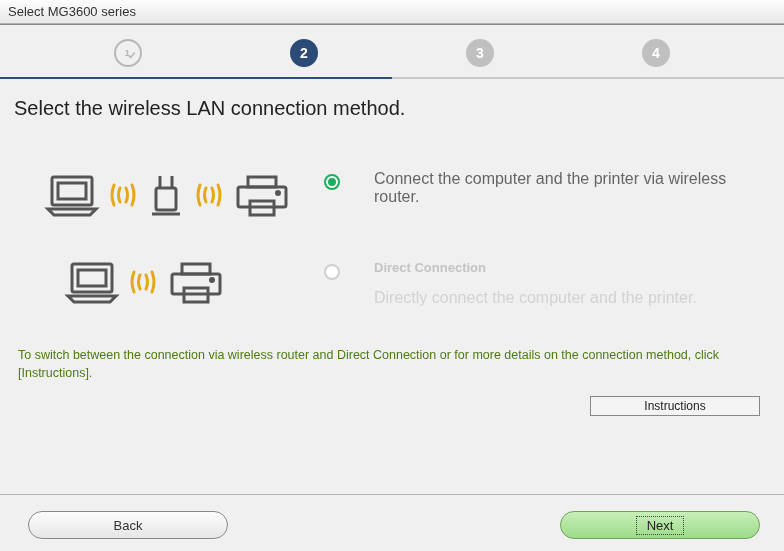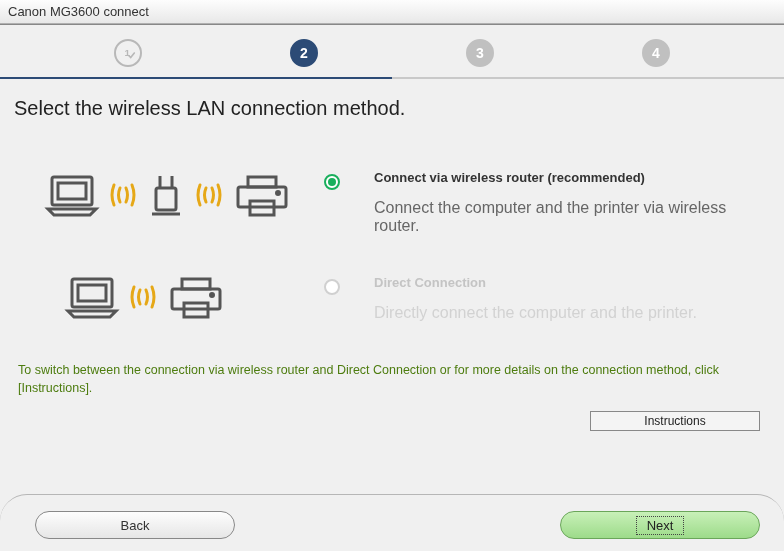--- a/index.html
+++ b/index.html
@@ -158,23 +158,22 @@
     cursor: pointer;
   }
   .footer {
     position: absolute;
     bottom: 0;
     left: 0;
     right: 0;
     border-top: 1px solid #b6b6b6;
     display: flex;
     justify-content: space-between;
-    padding: 16px 24px 12px 35px;
+    padding: 16px 24px 12px 28px;
     background: #f0f0f0;
-    border-radius: 27px;
   }
   .nav-btn {
     width: 200px;
     height: 28px;
     border-radius: 14px;
     border: 1px solid #888;
     font-size: 13px;
     color: #333;
     cursor: pointer;
     background: linear-gradient(#fdfdfd, #e6e6e6);
@@ -189,21 +188,21 @@
     padding: 1px 10px;
   }
   
   .device-icon { stroke: #555; fill: none; }
   .wifi-waves { stroke: #e6a817; stroke-width: 3; fill: none; stroke-linecap: round; }
 </style>
 </head>
 <body>
 
 <div class="titlebar">
-  <span>Canon MG3600 connect</span>
+  <span>Select MG3600 series</span>
 </div>
 <div class="topline"></div>
 
 <div class="steps">
   <div class="step step-done">
     <svg viewBox="0 0 20 20">
       <text x="6" y="13" font-size="11" fill="#b8b8b8" font-weight="bold">1</text>
       <path d="M11 13 l2 2 l4 -5" stroke="#b8b8b8" stroke-width="1.8" fill="none" stroke-linecap="round"></path>
     </svg>
   </div>
@@ -258,21 +257,20 @@
           <rect x="16" y="4" width="28" height="10"></rect>
           <rect x="6" y="14" width="48" height="20" rx="2"></rect>
           <rect x="18" y="28" width="24" height="14"></rect>
           <circle cx="46" cy="20" r="1.5" fill="#555"></circle>
         </svg>
       </div>
       <div class="opt-radio-col">
         <span class="radio selected"></span>
       </div>
       <div class="opt-text">
-        <div class="opt-title">Connect via wireless router (recommended)</div>
         <div class="opt-desc">Connect the computer and the printer via wireless router.</div>
       </div>
     </div>
 
     <div class="option-row">
       <div class="option-graphic" style="padding-left:20px">
         <svg width="56" height="44" class="device-icon" stroke-width="3">
           <rect x="8" y="4" width="40" height="28" rx="2"></rect>
           <rect x="14" y="10" width="28" height="16"></rect>
           <path d="M4 36 h48 l-6 6 h-36 z"></path>

